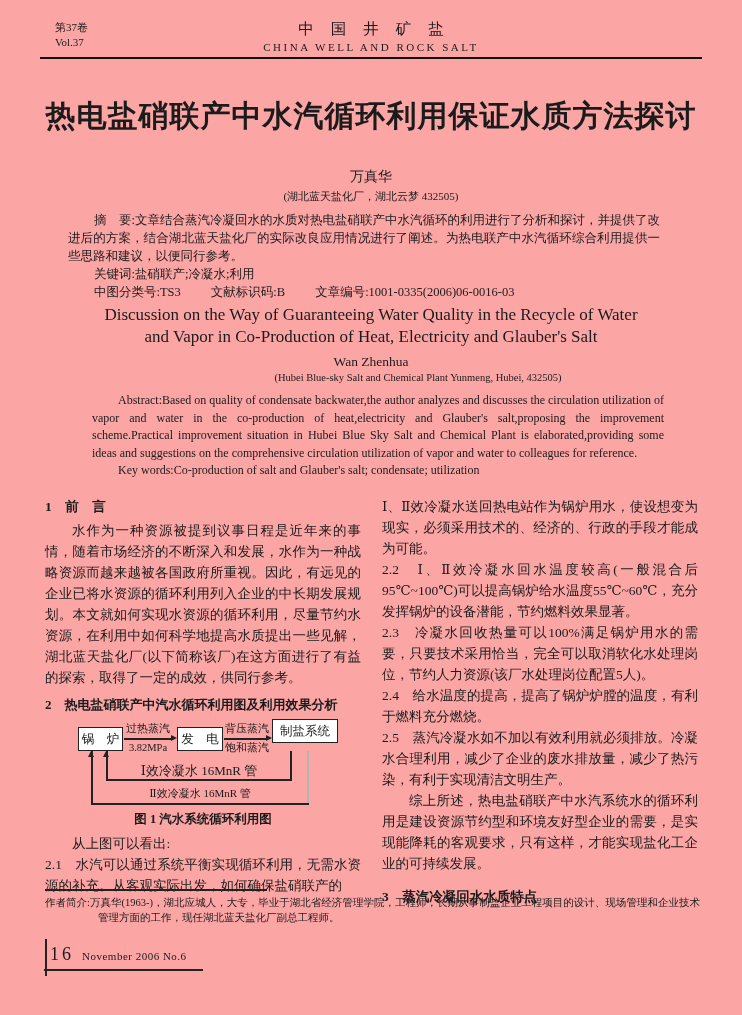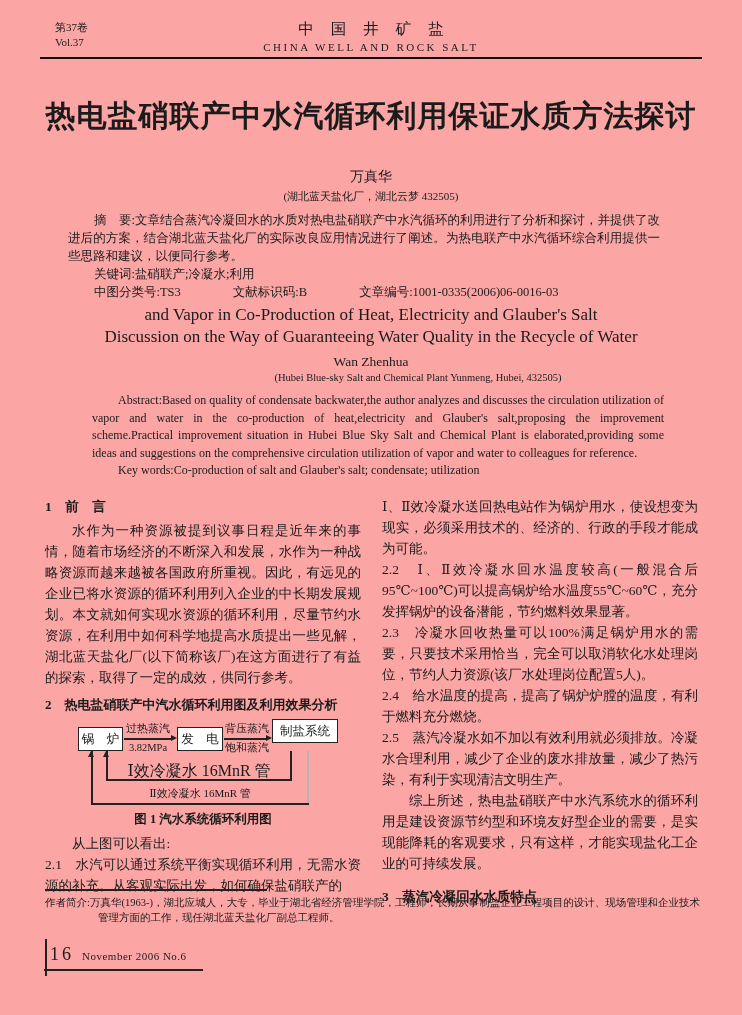--- a/index.html
+++ b/index.html
@@ -17,21 +17,21 @@
   
   .title{position:absolute;left:0;top:96px;width:100%;margin:0;text-align:center;
          font-size:30px;font-weight:bold;letter-spacing:1px;}
   .author{position:absolute;left:0;top:168px;width:100%;text-align:center;font-size:14px;}
   .affil{position:absolute;left:0;top:189px;width:100%;text-align:center;font-size:11px;}
 
   .cnabs{position:absolute;left:68px;top:211px;width:592px;font-size:12.5px;
          line-height:18px;text-align:justify;}
   .cnabs p{margin:0;}
   .cnabs .ind{text-indent:26px;}
-  .clc-row{display:flex;gap:52px;padding-left:26px;margin-top:0;}
+  .clc-row{display:flex;gap:30px;padding-left:26px;margin-top:0;}
 
   
   .entitle{position:absolute;left:0;top:304px;width:100%;text-align:center;
            font-size:17px;line-height:22px;}
   .enauthor{position:absolute;left:0;top:354px;width:100%;text-align:center;font-size:13.5px;}
   .enaffil{position:absolute;left:0;top:372px;width:100%;text-align:center;font-size:10.5px;margin-left:47px;}
   .enabs{position:absolute;left:68px;top:392px;width:596px;font-size:12px;
          line-height:17.5px;text-align:justify;}
   .enabs p{margin:0;}
   .enabs .ind{text-indent:26px;margin-left:24px;}
@@ -66,21 +66,21 @@
   .u1{left:58px;top:32px;}
   .u2{left:43px;top:32px;}
   .flab{position:absolute;font-size:11px;line-height:13px;text-align:center;white-space:nowrap;}
   .a1top{left:74px;top:3px;width:58px;}
   .a1bot{left:74px;top:22px;width:58px;font-size:10.5px;}
   .a2top{left:175px;top:3px;width:54px;}
   .a2bot{left:175px;top:22px;width:54px;}
   .legIL{left:61px;top:32px;width:1.5px;height:28px;}
   .legIR{left:245px;top:32px;width:1.5px;height:29px;}
   .r1line{left:61px;top:60px;width:186px;height:1.5px;}
-  .labI{left:61px;top:45px;width:186px;font-size:16px;}
+  .labI{left:61px;top:45px;width:186px;font-size:13px;}
   .legIIL{left:46px;top:32px;width:1.5px;height:52px;}
   .legIIR{left:262px;top:32px;width:1.5px;height:53px;background:#b3b3b3;}
   .r2line{left:46px;top:84px;width:218px;height:1.5px;}
   .labII{left:46px;top:68px;width:218px;font-size:11px;}
   .figcap{text-align:center;font-weight:bold;font-size:12.5px;margin:2px 0 3px;}
 
   
   .footnote{position:absolute;left:45px;top:889px;width:655px;}
   .fn-rule{width:222px;height:1.5px;background:#222;margin-bottom:4px;}
   .fn-text{margin:0;font-size:10.5px;line-height:15.5px;text-align:justify;
@@ -113,22 +113,22 @@
     <p class="ind">摘　要:文章结合蒸汽冷凝回水的水质对热电盐硝联产中水汽循环的利用进行了分析和探讨，并提供了改进后的方案，结合湖北蓝天盐化厂的实际改良应用情况进行了阐述。为热电联产中水汽循环综合利用提供一些思路和建议，以便同行参考。</p>
     <p class="ind">关键词:盐硝联产;冷凝水;利用</p>
     <p class="clc-row">
       <span>中图分类号:TS3</span>
       <span>文献标识码:B</span>
       <span>文章编号:1001-0335(2006)06-0016-03</span>
     </p>
   </div>
 
   <div class="entitle">
+    <div>Discussion on the Way of Guaranteeing Water Quality in the Recycle of Water</div>
     <div>and Vapor in Co-Production of Heat, Electricity and Glauber's Salt</div>
-    <div>Discussion on the Way of Guaranteeing Water Quality in the Recycle of Water</div>
   </div>
   <div class="enauthor">Wan Zhenhua</div>
   <div class="enaffil">(Hubei Blue-sky Salt and Chemical Plant Yunmeng, Hubei, 432505)</div>
   <div class="enabs">
     <p class="ind">Abstract:Based on quality of condensate backwater,the author analyzes and discusses the circulation utilization of vapor and water in the co-production of heat,electricity and Glauber's salt,proposing the improvement scheme.Practical improvement situation in Hubei Blue Sky Salt and Chemical Plant is elaborated,providing some ideas and suggestions on the comprehensive circulation utilization of vapor and water to colleagues for reference.</p>
     <p class="ind">Key words:Co-production of salt and Glauber's salt; condensate; utilization</p>
   </div>
 
   <div class="col col-left">
     <h3 class="sec-h">1　前　言</h3>

